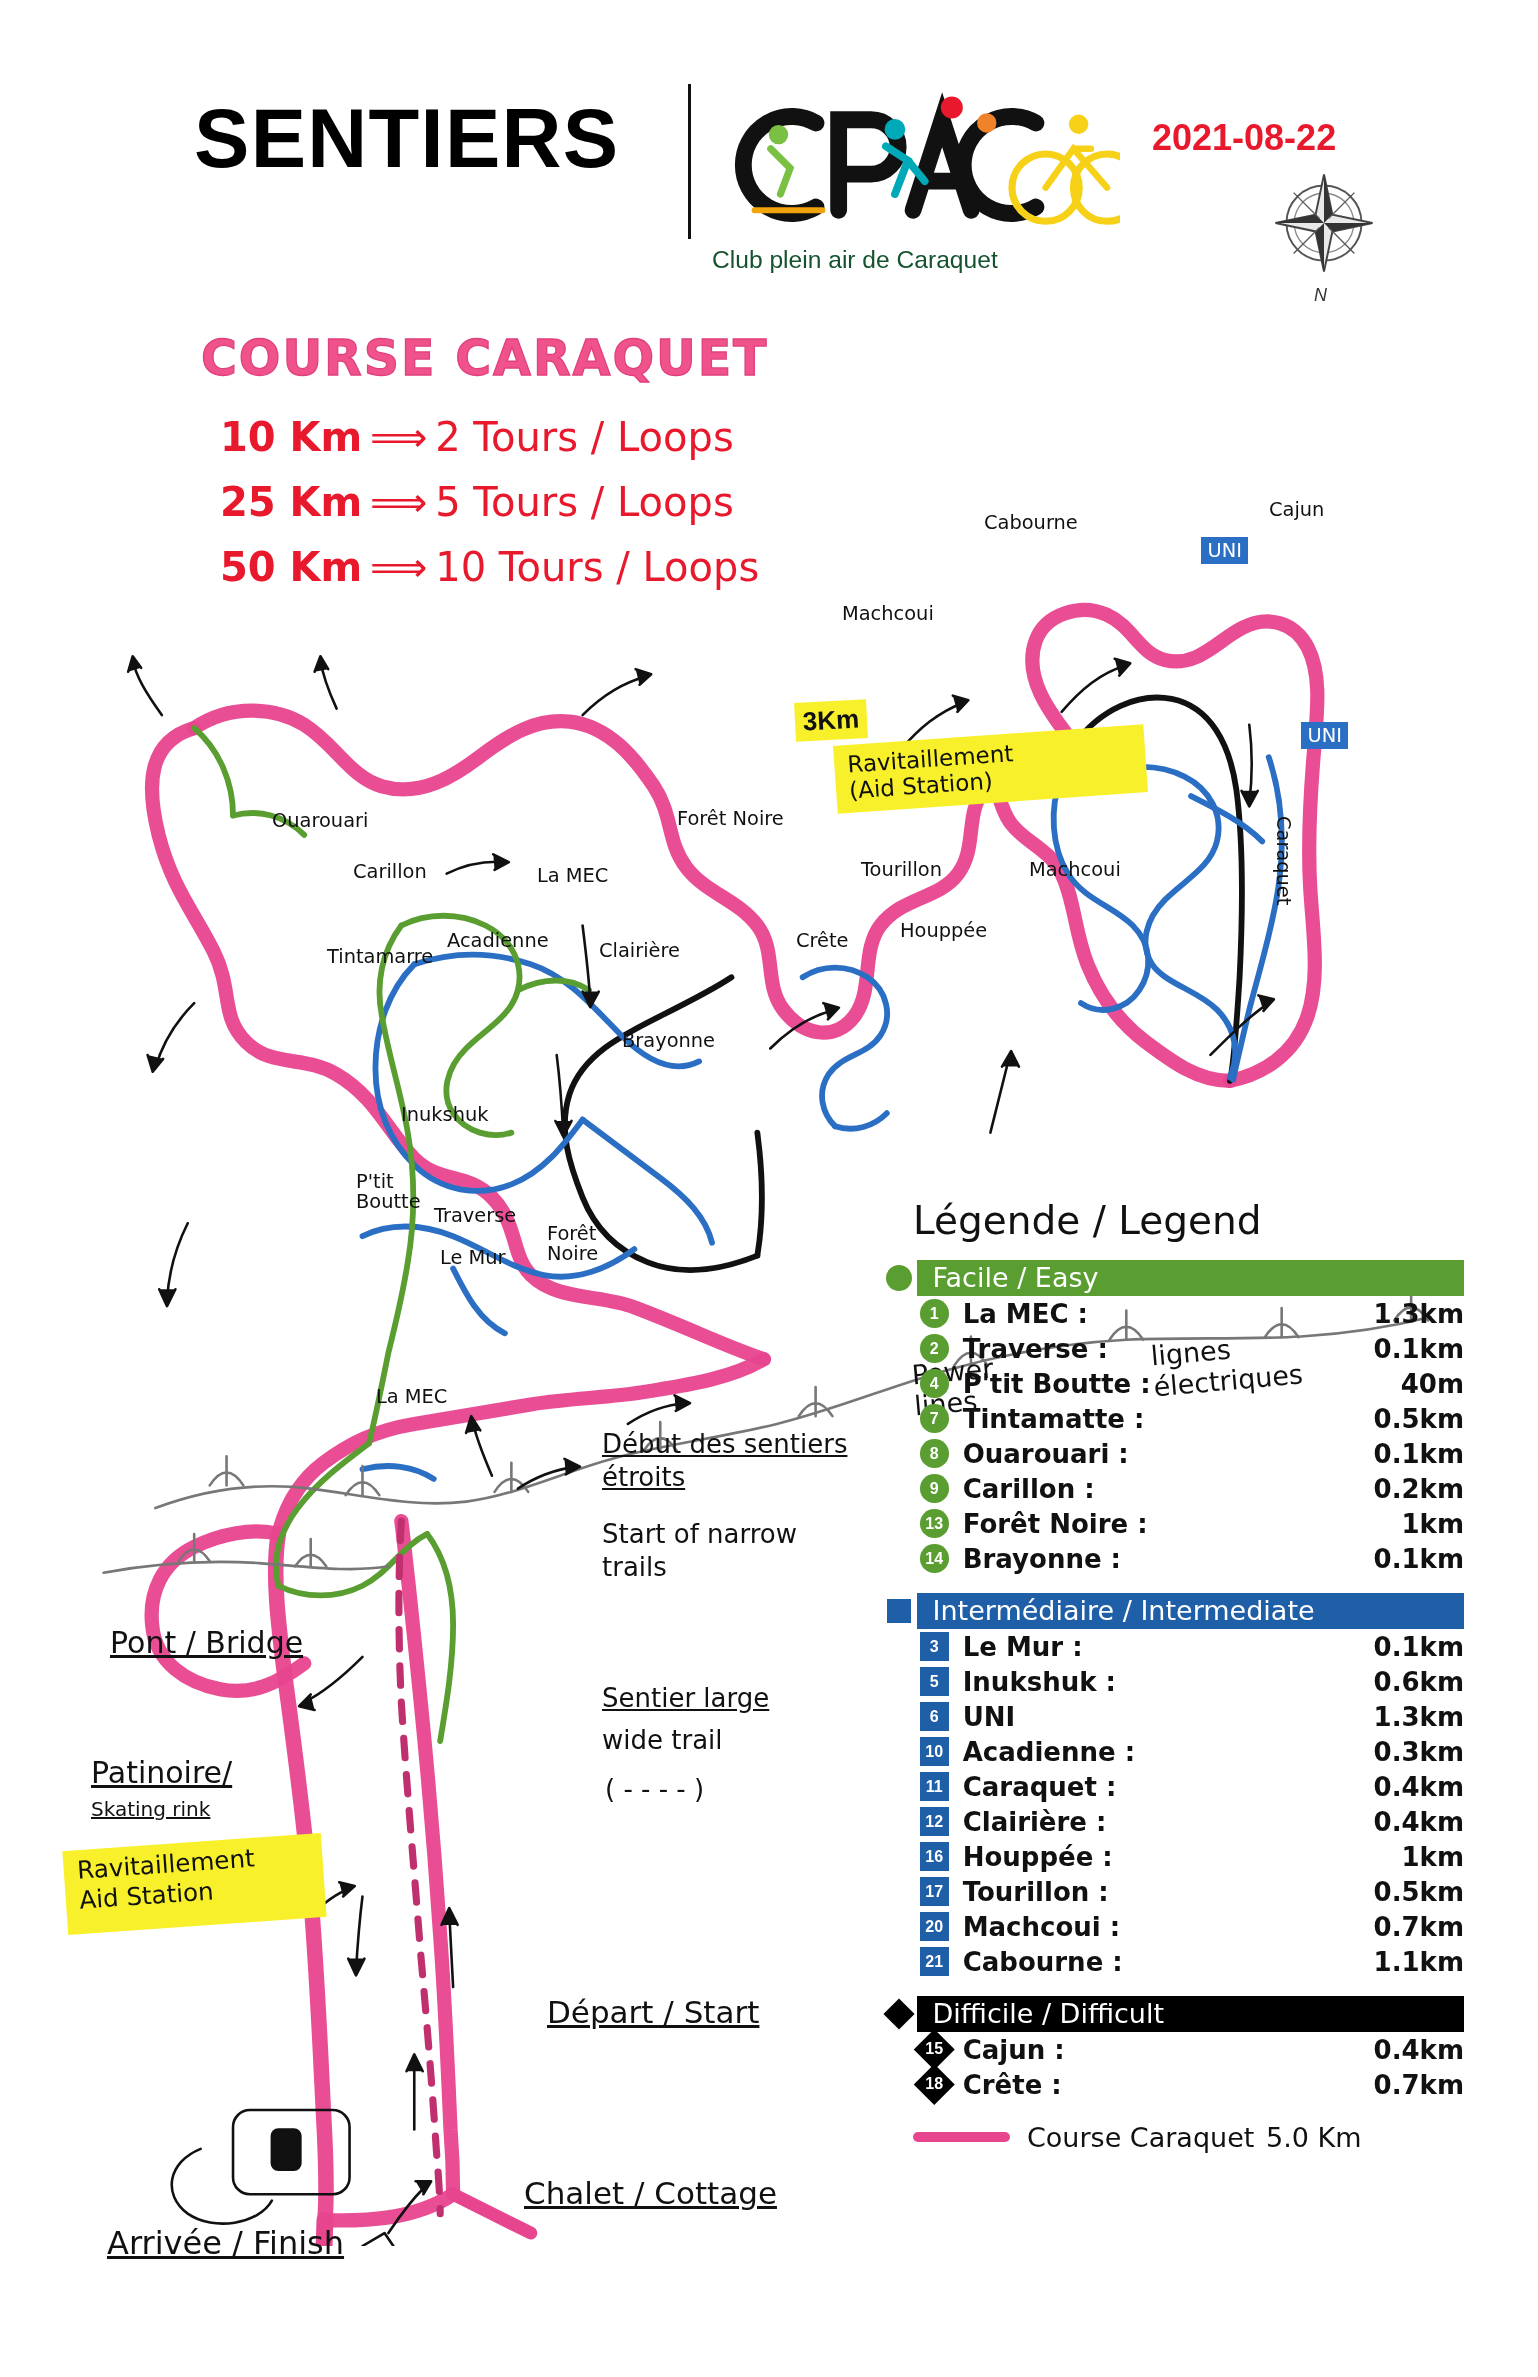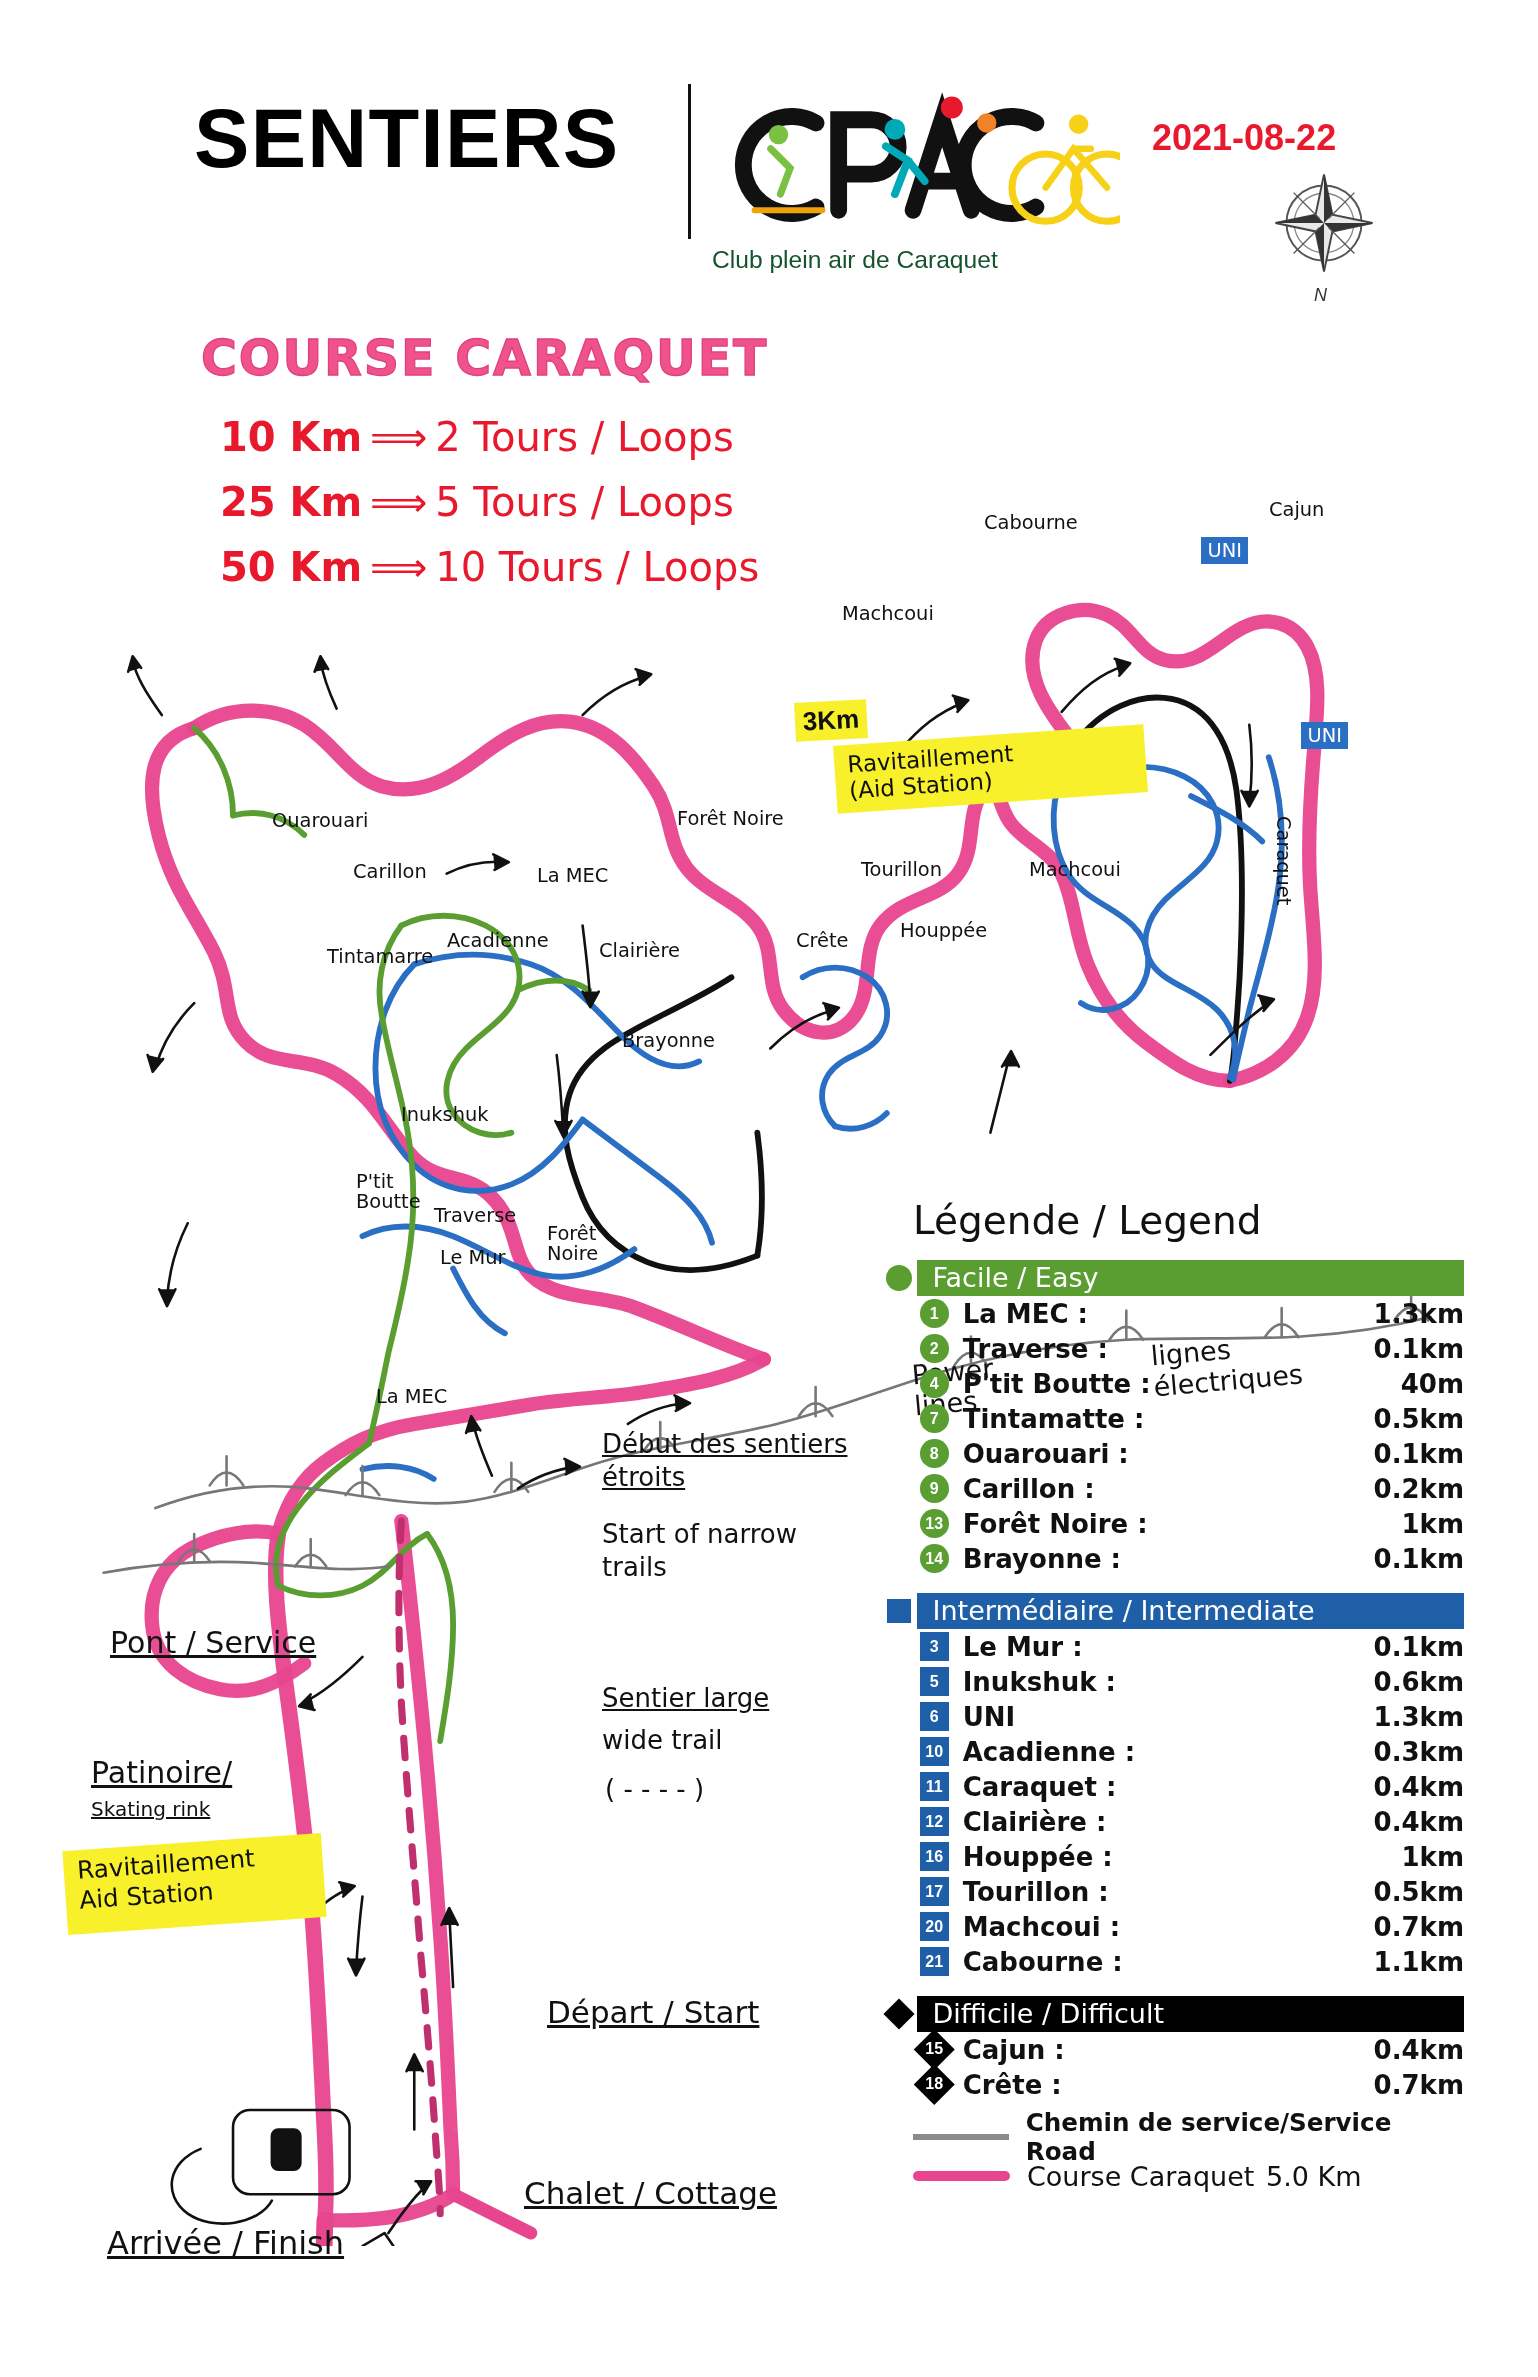--- a/index.html
+++ b/index.html
@@ -372,21 +372,21 @@
   <span class="hand-u">Début des sentiers étroits</span>
 </div>
 <div class="abs hand" style="left:602px;top:1518px;font-size:26px;width:246px;line-height:1.25;">Start of narrow trails</div>
 
 <div class="abs hand" style="left:602px;top:1683px;font-size:26px;">
   <span class="hand-u">Sentier large</span>
 </div>
 <div class="abs hand" style="left:602px;top:1725px;font-size:26px;">wide trail</div>
 <div class="abs hand" style="left:605px;top:1774px;font-size:26px;">( - - - - )</div>
 
-<div class="abs hand hand-u" style="left:110px;top:1625px;font-size:30px;">Pont / Service</div>
+<div class="abs hand hand-u" style="left:110px;top:1625px;font-size:30px;">Pont / Bridge</div>
 <div class="abs hand hand-u" style="left:91px;top:1755px;font-size:30px;">Patinoire/</div>
 <div class="abs hand hand-u" style="left:91px;top:1797px;font-size:20px;">Skating rink</div>
 
 <div class="abs hand hand-u" style="left:547px;top:1994px;font-size:31px;">Départ / Start</div>
 <div class="abs hand hand-u" style="left:524px;top:2175px;font-size:31px;">Chalet / Cottage</div>
 <div class="abs hand hand-u" style="left:107px;top:2224px;font-size:32px;">Arrivée / Finish</div>
 
 <div class="abs" id="legend">
 
   <div id="legend-title">Légende / Legend</div>
@@ -511,23 +511,19 @@
   <div class="leg-row">
       <div class="badge black">
         <span>18</span>
       </div>
       <div class="leg-name">Crête :</div>
       <div class="leg-dist">0.7km</div>
     </div>
 
   <div id="legend-footer">
     <div class="foot-row">
-      <div class="line-gray"></div>
-      <div class="foot-label">Chemin de service/Service Road</div>
-    </div>
-    <div class="foot-row">
       <div class="line-pink"></div>
       <div class="foot-label script">Course Caraquet</div>
       <div class="foot-dist">5.0 Km</div>
     </div>
   </div>
 </div>
 
 
 </body></html>

